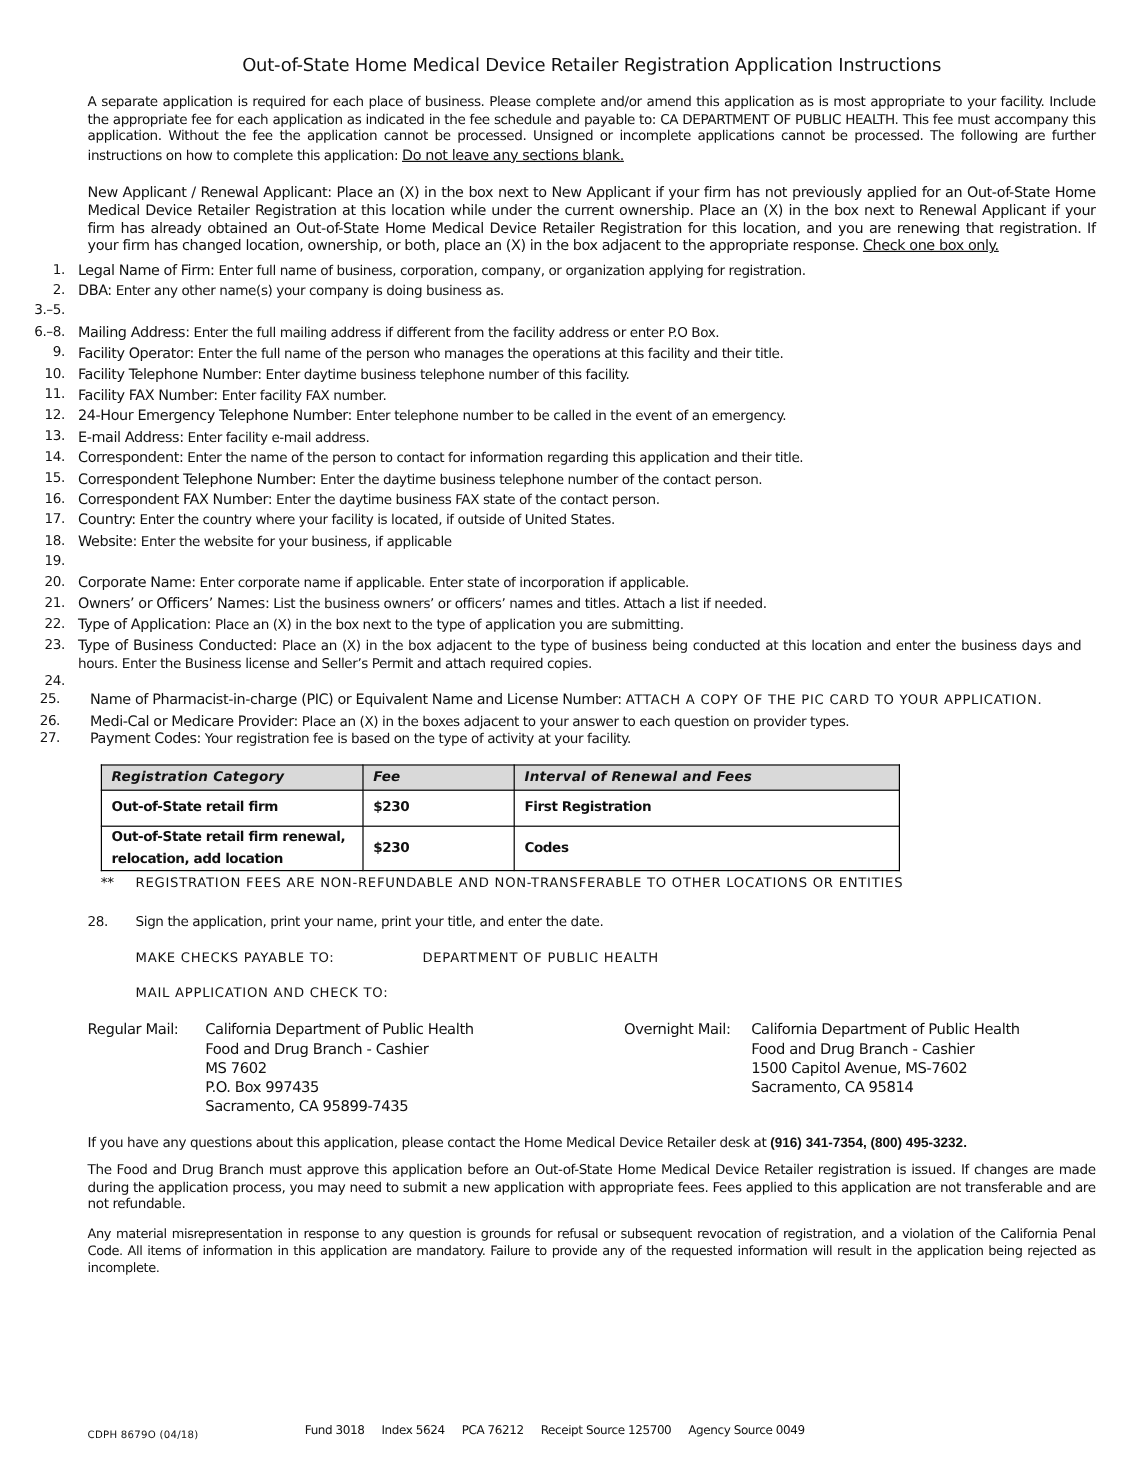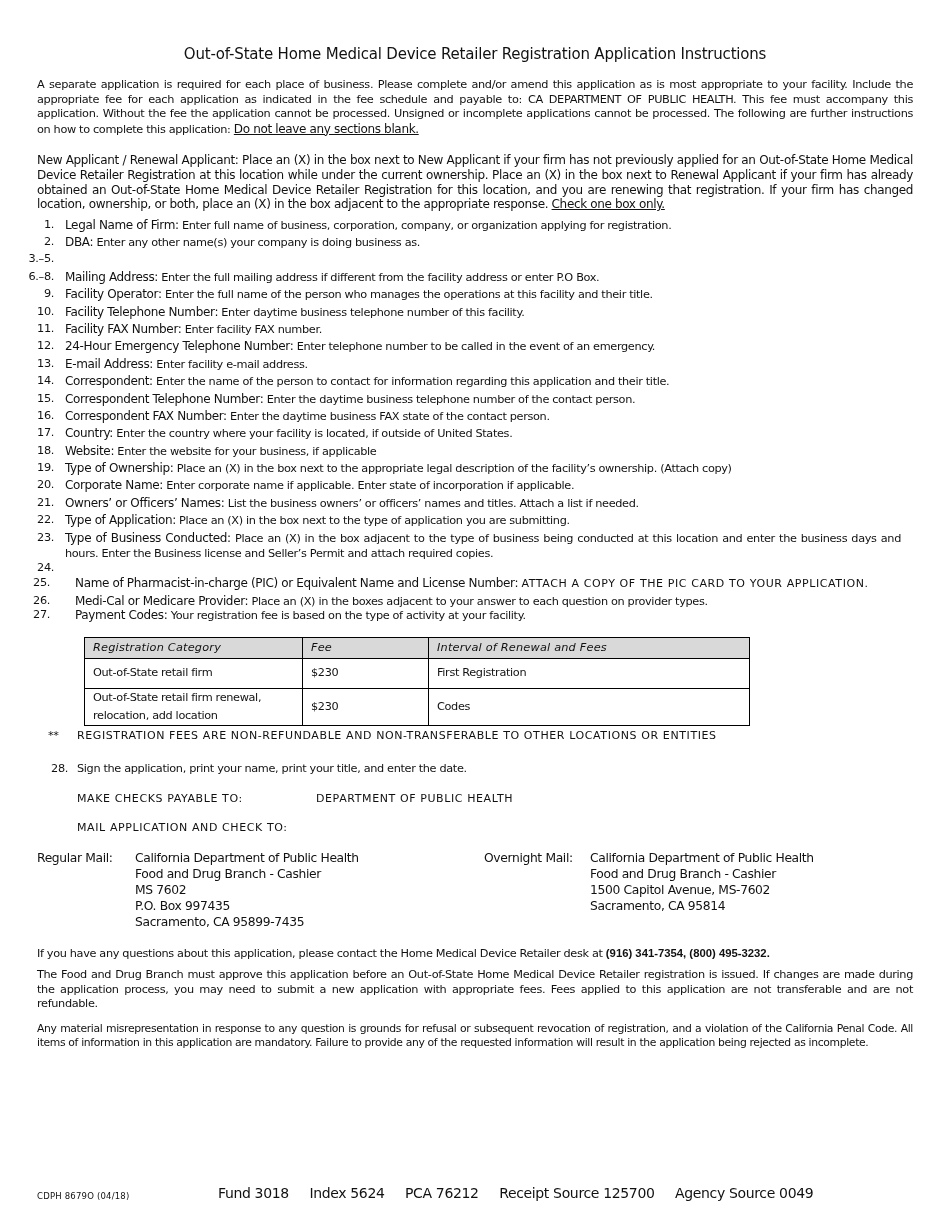--- a/index.html
+++ b/index.html
@@ -6,21 +6,21 @@
     html, body { width: 950px; height: 1230px; background: #ffffff; }
     body {
       position: relative;
       font-family: "DejaVu Sans", sans-serif;
       color: #111;
       font-size: 11.3px;
       line-height: 14.6px;
       letter-spacing: -0.35px;
       overflow: hidden;
     }
-    .abs { position: absolute; }
+    .abs { position: absolute; padding-left: 36px; }
     .title {
       left: 0; width: 950px; top: 47px;
       text-align: center; font-size: 15px; letter-spacing: -0.2px;
     }
     .para {
       left: 37px; width: 876px;
       text-align: justify;
     }
     .para.big { font-size: 12px; line-height: 14.8px; }
     .u { text-decoration: underline; }
@@ -33,28 +33,28 @@
       position: absolute; left: 65px; width: 836px; text-align: justify;
     }
     .lbl { font-size: 12px; }
     .caps { letter-spacing: 0.6px; font-size: 11px; text-align: center; }
     table.fees {
       position: absolute; left: 84px; top: 637px; width: 666px;
       border-collapse: collapse; font-size: 11.3px;
     }
     table.fees th, table.fees td {
       border: 1px solid #000; text-align: left; padding: 0 8px;
-      font-weight: normal; vertical-align: middle; margin-top: 44px;
+      font-weight: bold; vertical-align: middle; margin-top: 44px;
     }
     table.fees th { background: #d9d9d9; font-style: italic; height: 21px; letter-spacing: 0.2px; }
     table.fees td { height: 30px; }
     table.fees tr.tall td { height: 37px; line-height: 18px; }
     .col1 { width: 218px; } .col2 { width: 126px; }
     .mail-block { font-size: 12.3px; line-height: 16px; }
-    .footer { font-size: 14px; }
+    .footer { font-size: 10px; }
     .small { font-size: 8.5px; letter-spacing: 0.2px; }
     .bold { font-weight: bold; }
   </style>
 </head>
 <body>
 
 <div>
 
   <div class="abs title">Out-of-State Home Medical Device Retailer Registration Application Instructions</div>
 
@@ -117,21 +117,20 @@
       <div class="abs list-item" style="top: 426px;">
         <span class="num">17.</span>
         <span class="txt"><span class="lbl">Country:</span>  <span>Enter the country where your facility is located, if outside of United States.</span></span>
       </div>
       <div class="abs list-item" style="top: 444px;">
         <span class="num">18.</span>
         <span class="txt"><span class="lbl">Website:</span>  <span>Enter the website for your business, if applicable</span></span>
       </div>
       <div class="abs list-item" style="top: 461px;">
         <span class="num">19.</span>
-        <span class="txt"><span class="lbl">Type of Ownership:</span>  <span>Place an (X) in the box next to the appropriate legal description of the facility’s ownership. (Attach copy)</span></span>
       </div>
       <div class="abs list-item" style="top: 478px;">
         <span class="num">20.</span>
         <span class="txt"><span class="lbl">Corporate Name:</span>  <span>Enter corporate name if applicable.  Enter state of incorporation if applicable.</span></span>
       </div>
       <div class="abs list-item" style="top: 496px;">
         <span class="num">21.</span>
         <span class="txt"><span class="lbl">Owners’ or Officers’ Names:</span>  <span>List the business owners’ or officers’ names and titles.  Attach a list if needed.</span></span>
       </div>
       <div class="abs list-item" style="top: 513px;">

